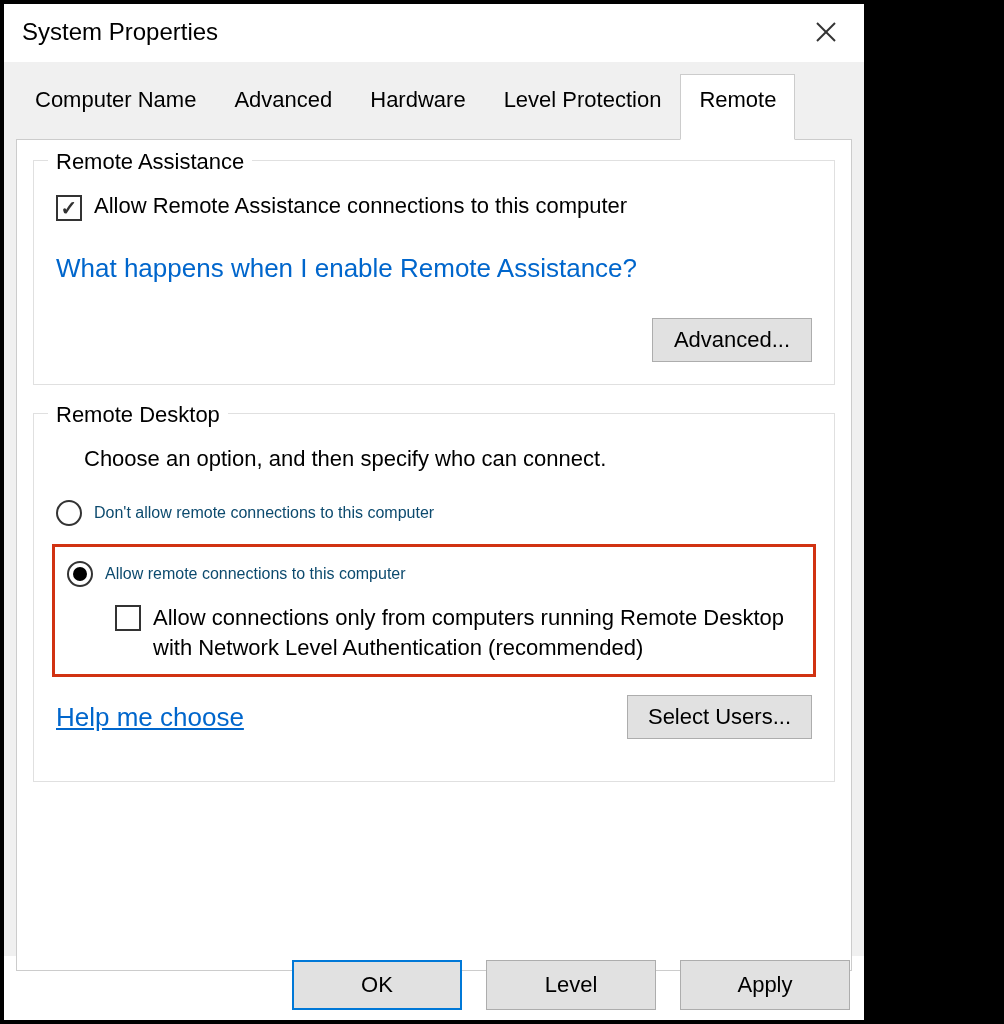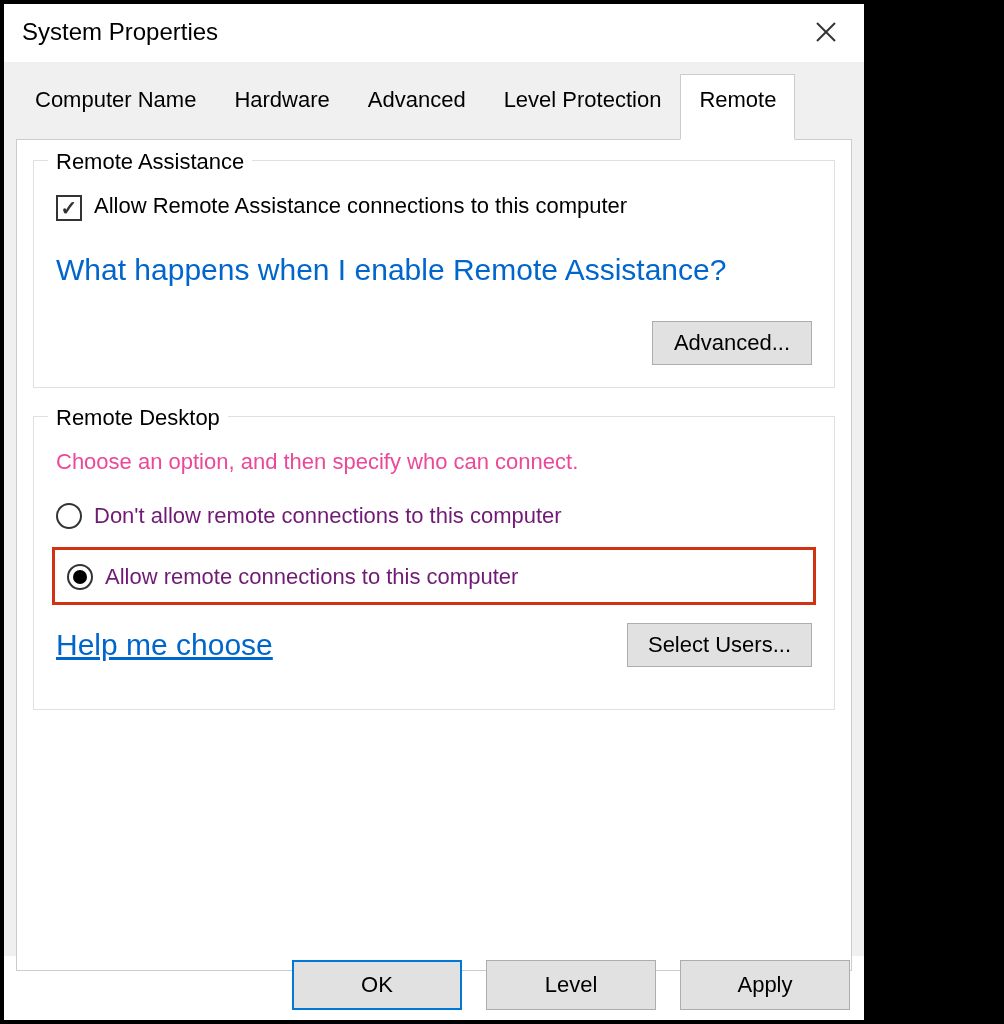--- a/index.html
+++ b/index.html
@@ -110,21 +110,21 @@
   color: #333;
   font-weight: bold;
   line-height: 1;
 }
 .check-label {
   font-size: 22px;
   color: #000;
 }
 .link {
   color: #0066cc;
-  font-size: 30px;
+  font-size: 26px;
   cursor: pointer;
   display: inline-block;
 }
 .link.underline {
   text-decoration: underline;
 }
 .btn {
   background: #e1e1e1;
   border: 1px solid #adadad;
   font-size: 22px;
@@ -133,22 +133,23 @@
   min-width: 160px;
   text-align: center;
 }
 .btn-right-wrap {
   display: flex;
   justify-content: flex-end;
   margin-top: 34px;
 }
 .desc-text {
   font-size: 22px;
-  color: #ec4899;
+  color: #000000;
   margin-bottom: 28px;
+  margin-left: 28px;
 }
 .radio-row {
   display: flex;
   align-items: center;
   margin-bottom: 18px;
   cursor: pointer;
 }
 .radio {
   width: 26px;
   height: 26px;
@@ -162,22 +163,22 @@
 }
 .radio.selected::after {
   content: "";
   width: 14px;
   height: 14px;
   background: #000;
   border-radius: 50%;
   display: block;
 }
 .radio-label {
-  font-size: 22px;
-  color: #701a75;
+  font-size: 16px;
+  color: #0c4a6e;
 }
 .highlight-box {
   border: 3px solid #d13212;
   padding: 14px 12px 12px 12px;
   margin: 4px -4px 18px -4px;
 }
 .sub-checkbox {
   display: flex;
   align-items: flex-start;
   margin-left: 48px;
@@ -217,22 +218,22 @@
       <svg width="22" height="22" viewBox="0 0 22 22">
           <line x1="2" y1="2" x2="20" y2="20" stroke="#333" stroke-width="2"></line>
           <line x1="20" y1="2" x2="2" y2="20" stroke="#333" stroke-width="2"></line>
         </svg>
     </span>
   </div>
 
   <div class="content-area">
     <div class="tab-row">
       <div class="tab">Computer Name</div>
+      <div class="tab">Advanced</div>
       <div class="tab">Hardware</div>
-      <div class="tab">Advanced</div>
       <div class="tab">Level Protection</div>
       <div class="tab active">Remote</div>
     </div>
 
     <div class="tab-panel">
 
       <div class="group-box">
         <span class="group-label">Remote Assistance</span>
         <div class="group-content">
           <div class="checkbox-row">
@@ -254,20 +255,24 @@
           <div class="radio-row">
             <span class="radio"></span>
             <span class="radio-label">Don't allow remote connections to this computer</span>
           </div>
 
           <div class="highlight-box">
             <div class="radio-row" style="margin-bottom:0;">
               <span class="radio selected"></span>
               <span class="radio-label">Allow remote connections to this computer</span>
             </div>
+            <div class="sub-checkbox">
+              <span class="checkbox"></span>
+              <span class="check-label">Allow connections only from computers running Remote Desktop with Network Level Authentication (recommended)</span>
+            </div>
           </div>
 
           <div class="bottom-row">
             <span class="link underline">Help me choose</span>
             <button class="btn">Select Users...</button>
           </div>
         </div>
       </div>
 
     </div>

